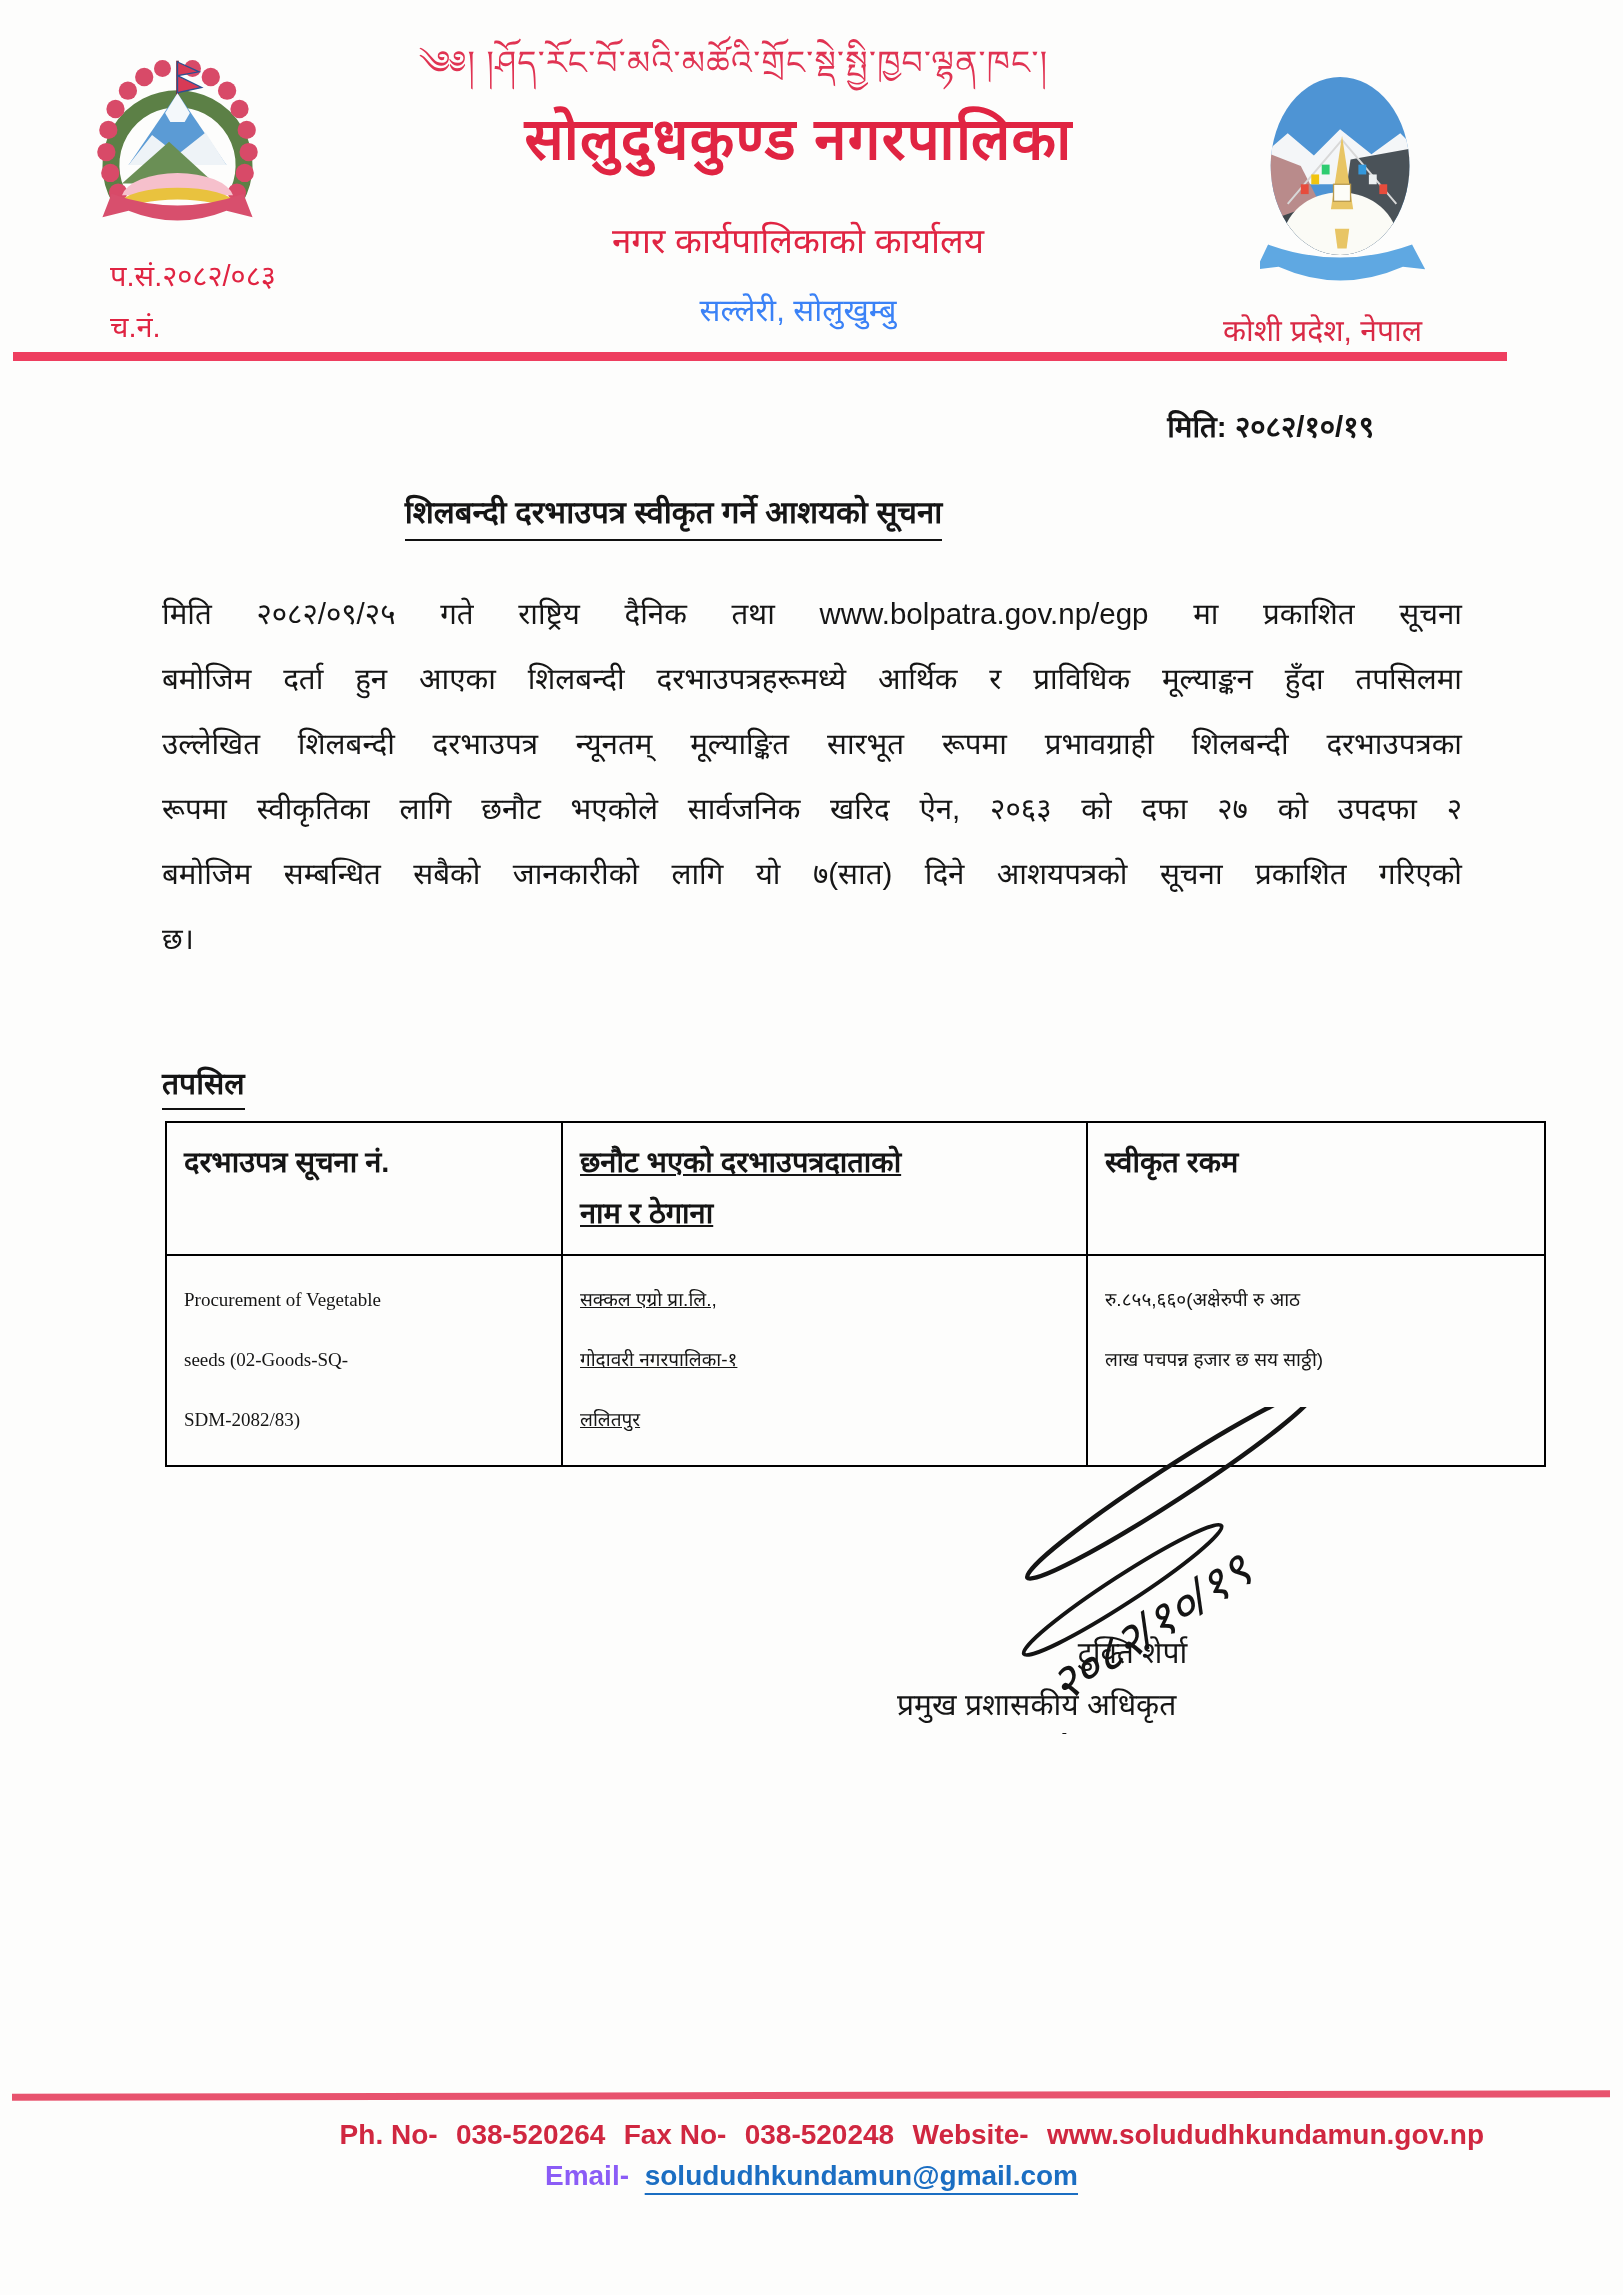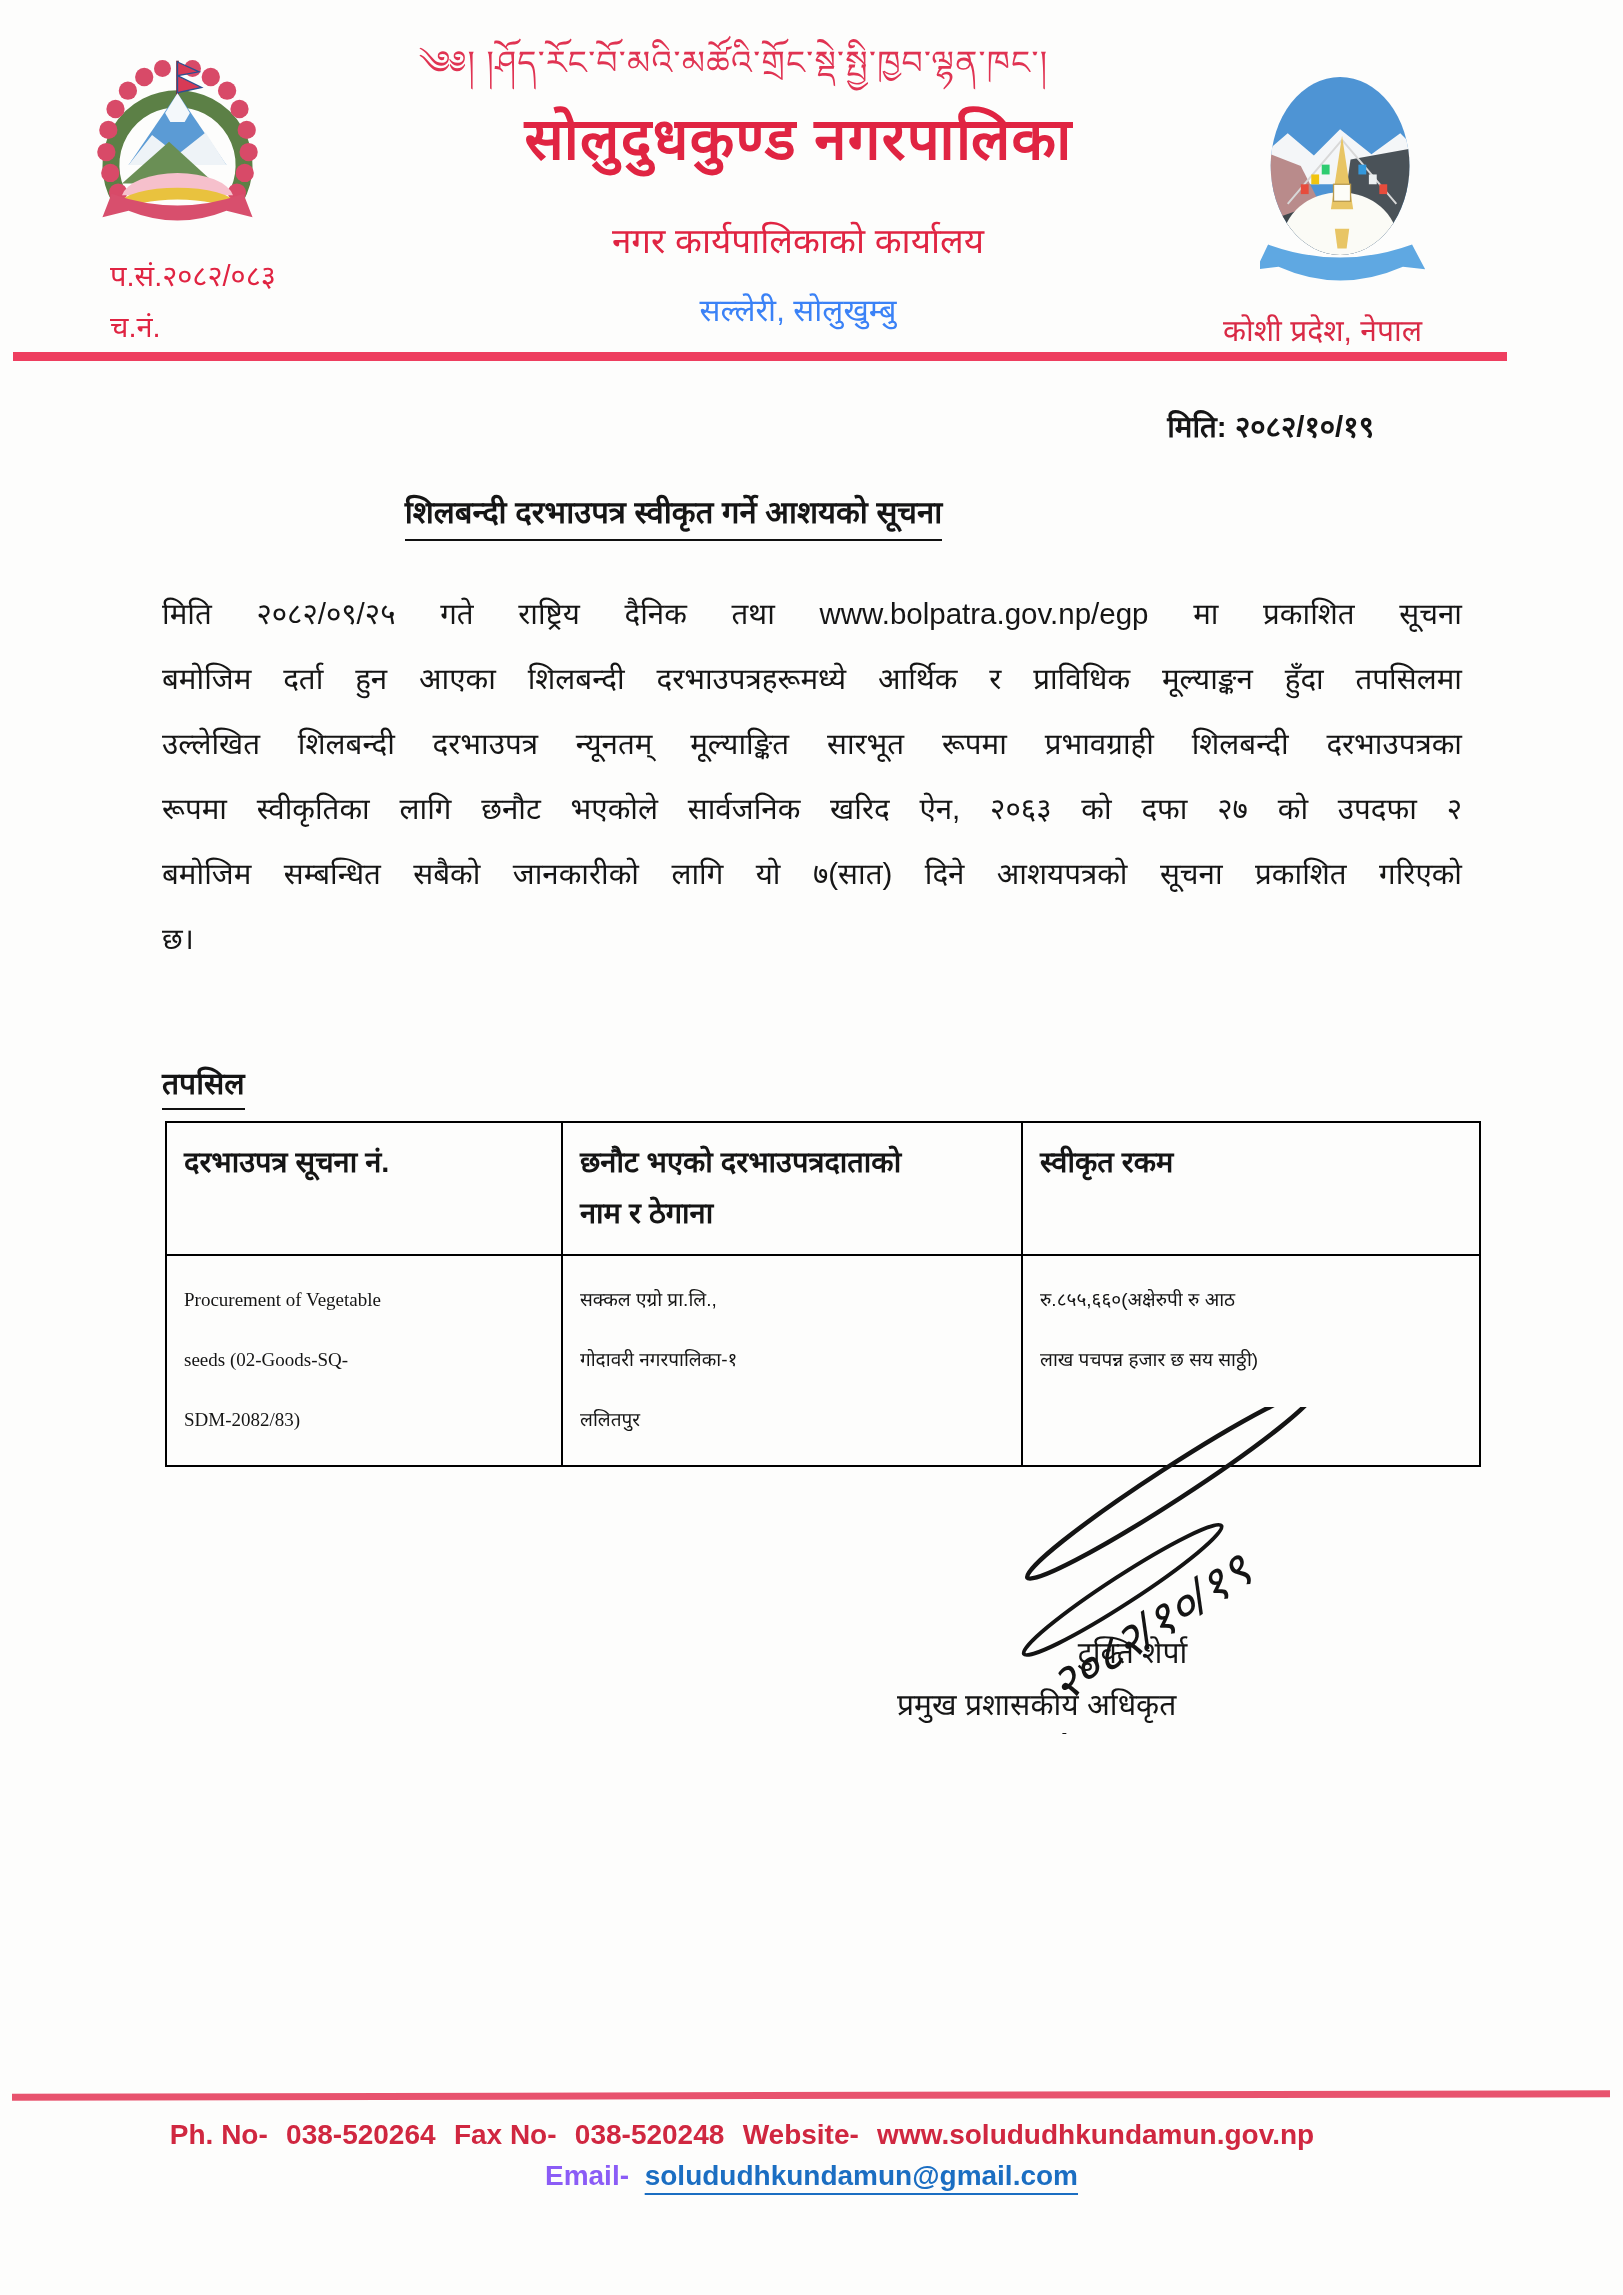--- a/index.html
+++ b/index.html
@@ -29,30 +29,30 @@
   .body-para .line.last{text-align-last:left;}
 
   .tapasil{top:1062px;left:162px;font-size:30px;font-weight:bold;border-bottom:2.6px solid #111;padding-bottom:5px;}
 
   
   .tender-table{top:1121px;left:165px;border-collapse:collapse;table-layout:fixed;}
   .tender-table th,.tender-table td{border:2.6px solid #000;vertical-align:top;text-align:left;padding:14.4px 17px;}
   .tender-table th{font-size:29px;font-weight:bold;line-height:51px;height:111px;box-sizing:border-box;}
   .tender-table td{font-size:19px;line-height:60px;height:182px;box-sizing:border-box;}
   .td-en{font-family:"Liberation Serif", serif;font-size:31px;}
-  .c1{width:396px;} .c2{width:460px;} .c3{width:458px;}
+  .c1{width:396px;} .c2{width:525px;text-decoration:underline;} .c3{width:458px;}
 
   
   .sig-svg{top:1407px;left:936px;}
   .sig-name{top:1631px;left:949px;width:367px;text-align:center;font-size:30px;}
   .sig-title{top:1683px;left:897px;width:471px;text-align:left;font-size:30px;}
 
   
   .footer-line{top:2092px;left:11.8px;width:1598px;height:6.5px;background:#e8536e;transform:rotate(-0.12deg);}
-  .contact-row{top:2119px;left:0;width:1484px;text-align:center;font-size:28px;color:#d02740;font-weight:bold;}
+  .contact-row{top:2119px;left:0;width:1484px;text-align:right;font-size:28px;color:#d02740;font-weight:bold;}
   .contact-row .sp{margin-right:18.3px;}
   .email-row{top:2160px;left:0;width:1623px;text-align:center;font-size:28px;font-weight:bold;}
   .email-label{color:#8b5cf6;margin-right:15.7px;}
   .email-link{color:#1b6ec2;text-decoration:underline;text-underline-offset:7.9px;}
 </style>
 </head>
 <body>
 
 <div class="page">
 

